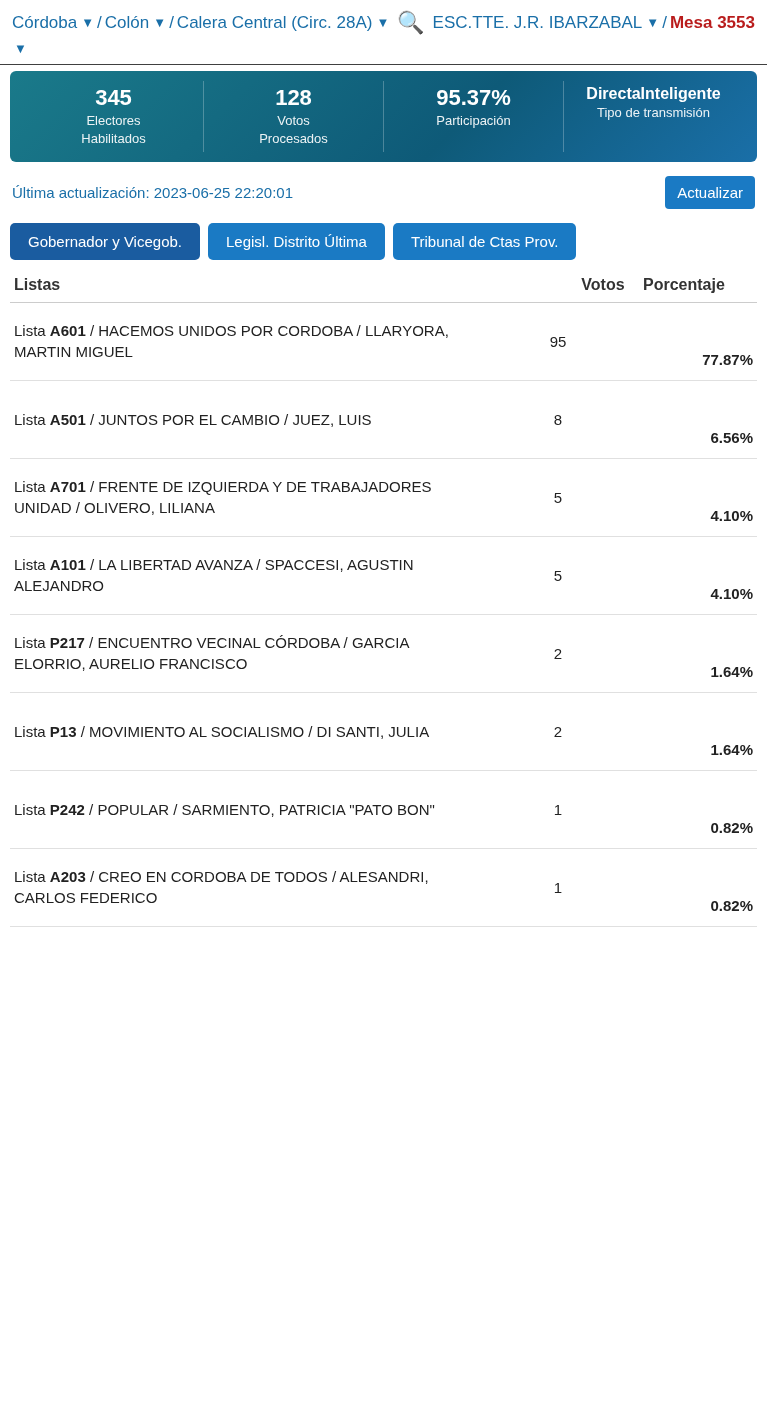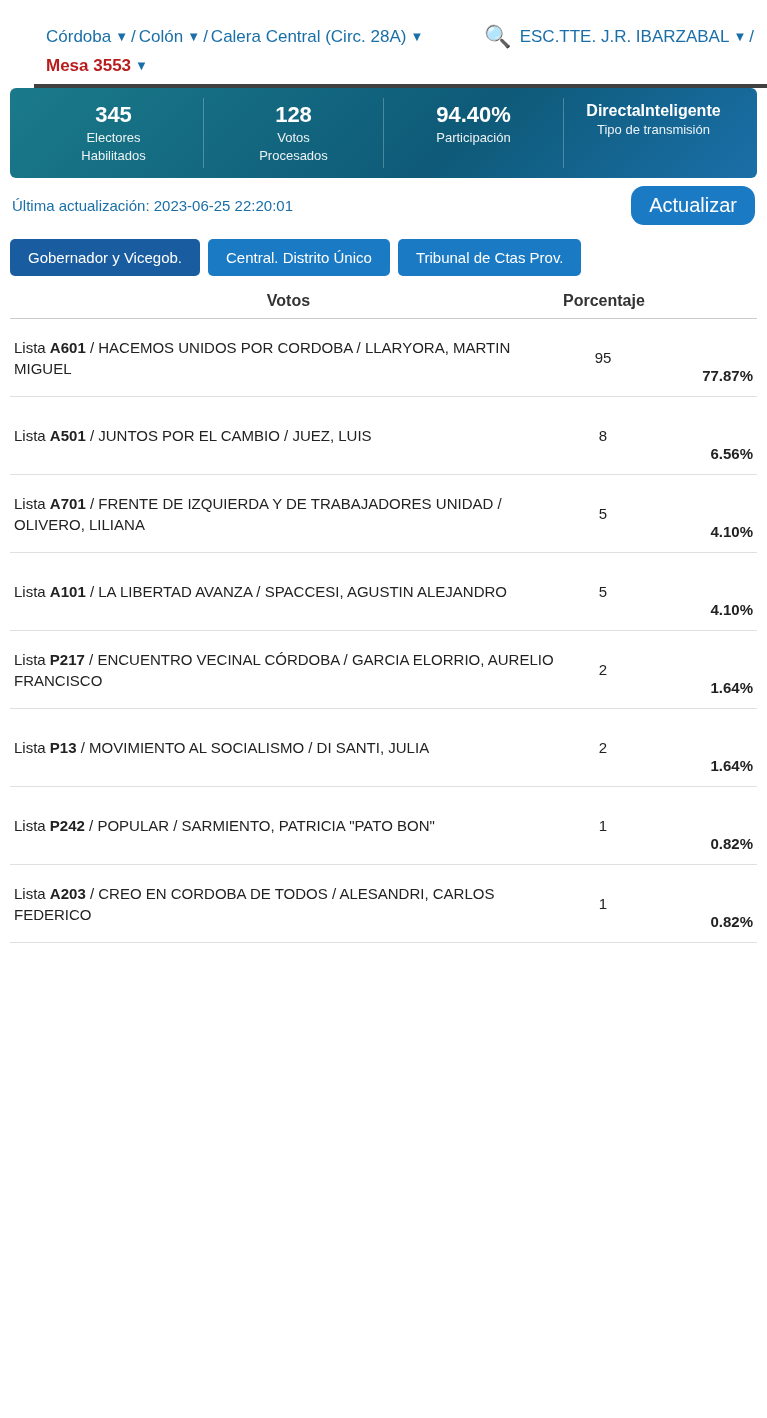--- a/index.html
+++ b/index.html
@@ -8,23 +8,22 @@
       font-family: Arial, sans-serif;
       background: #fff;
       color: #222;
       max-width: 767px;
       margin: 0 auto;
       font-size: 16px;
     }
 
     
     .header {
-      padding: 22px 12px 6px 12px;
-      border-bottom: 4px solid #404040;
-      margin-left: 34px;
+      padding: 8px 12px 6px 12px;
+      border-bottom: 1px solid #404040;
     }
     .breadcrumb-row {
       display: flex;
       align-items: center;
       flex-wrap: wrap;
       gap: 2px;
       color: #1a6fa8;
       font-size: 17px;
       line-height: 1.4;
     }
@@ -57,21 +56,21 @@
 
     
     .stats-bar {
       background: linear-gradient(135deg, #1a7a8a 0%, #0e5a78 60%, #1a6fa8 100%);
       color: #fff;
       display: flex;
       align-items: stretch;
       padding: 10px 14px;
       gap: 0;
       border-radius: 6px;
-      margin: 0 10px;
+      margin: 6px 10px;
     }
     .stat-item {
       flex: 1;
       text-align: center;
       padding: 4px 6px;
       border-right: 1px solid rgba(255,255,255,0.25);
     }
     .stat-item:last-child {
       border-right: none;
     }
@@ -96,23 +95,23 @@
     }
     .update-text {
       color: #1a6fa8;
       font-size: 15px;
       flex: 1;
     }
     .update-btn {
       background: #1a7ac4;
       color: #fff;
       border: none;
-      border-radius: 13px;
-      padding: 8px 18px;
-      font-size: 20px;
+      border-radius: 4px;
+      padding: 8px 12px;
+      font-size: 15px;
       cursor: pointer;
       white-space: nowrap;
     }
 
     
     .tabs-row {
       display: flex;
       flex-wrap: wrap;
       gap: 8px;
       padding: 6px 10px 10px 10px;
@@ -146,20 +145,21 @@
     }
     .table-header .col-votos { text-align: center; }
     .table-header .col-porc { text-align: left; }
 
     .table-row {
       display: grid;
       grid-template-columns: 1fr 80px 110px;
       padding: 12px 4px;
       border-bottom: 1px solid #e0e0e0;
       align-items: center;
+      gap: 45px;
     }
     .row-label {
       font-size: 15px;
       line-height: 1.4;
       padding-right: 6px;
     }
     .row-label .list-code {
       font-weight: bold;
     }
     .row-votos {
@@ -199,42 +199,43 @@
 <div class="stats-bar">
   <div class="stat-item">
     <span class="stat-number">345</span>
     <span class="stat-label">Electores<br>Habilitados</span>
   </div>
   <div class="stat-item">
     <span class="stat-number">128</span>
     <span class="stat-label">Votos<br>Procesados</span>
   </div>
   <div class="stat-item">
-    <span class="stat-number">94.40%</span>
+    <span class="stat-number">95.37%</span>
     <span class="stat-label">Participación</span>
   </div>
   <div class="stat-item">
     <span class="stat-number" style="font-size:16px; font-weight:bold;">DirectaInteligente</span>
     <span class="stat-label">Tipo de transmisión</span>
   </div>
 </div>
 
 <div class="update-row">
   <span class="update-text">Última actualización: 2023-06-25 22:20:01</span>
   <button class="update-btn">Actualizar</button>
 </div>
 
 <div class="tabs-row">
   <button class="tab-btn active">Gobernador y Vicegob.</button>
-  <button class="tab-btn">Central. Distrito Único</button>
+  <button class="tab-btn">Legisl. Distrito Última</button>
   <button class="tab-btn">Tribunal de Ctas Prov.</button>
 </div>
 
 <div class="table-container">
   <div class="table-header">
+    <span>Listas</span>
     <span class="col-votos">Votos</span>
     <span class="col-porc">Porcentaje</span>
   </div>
 
   <div id="table-body">
       <div class="table-row">
     <div class="row-label">
       Lista <span class="list-code">A601</span> / HACEMOS UNIDOS POR CORDOBA / LLARYORA, MARTIN MIGUEL
     </div>
     <div class="row-votos">95</div>

